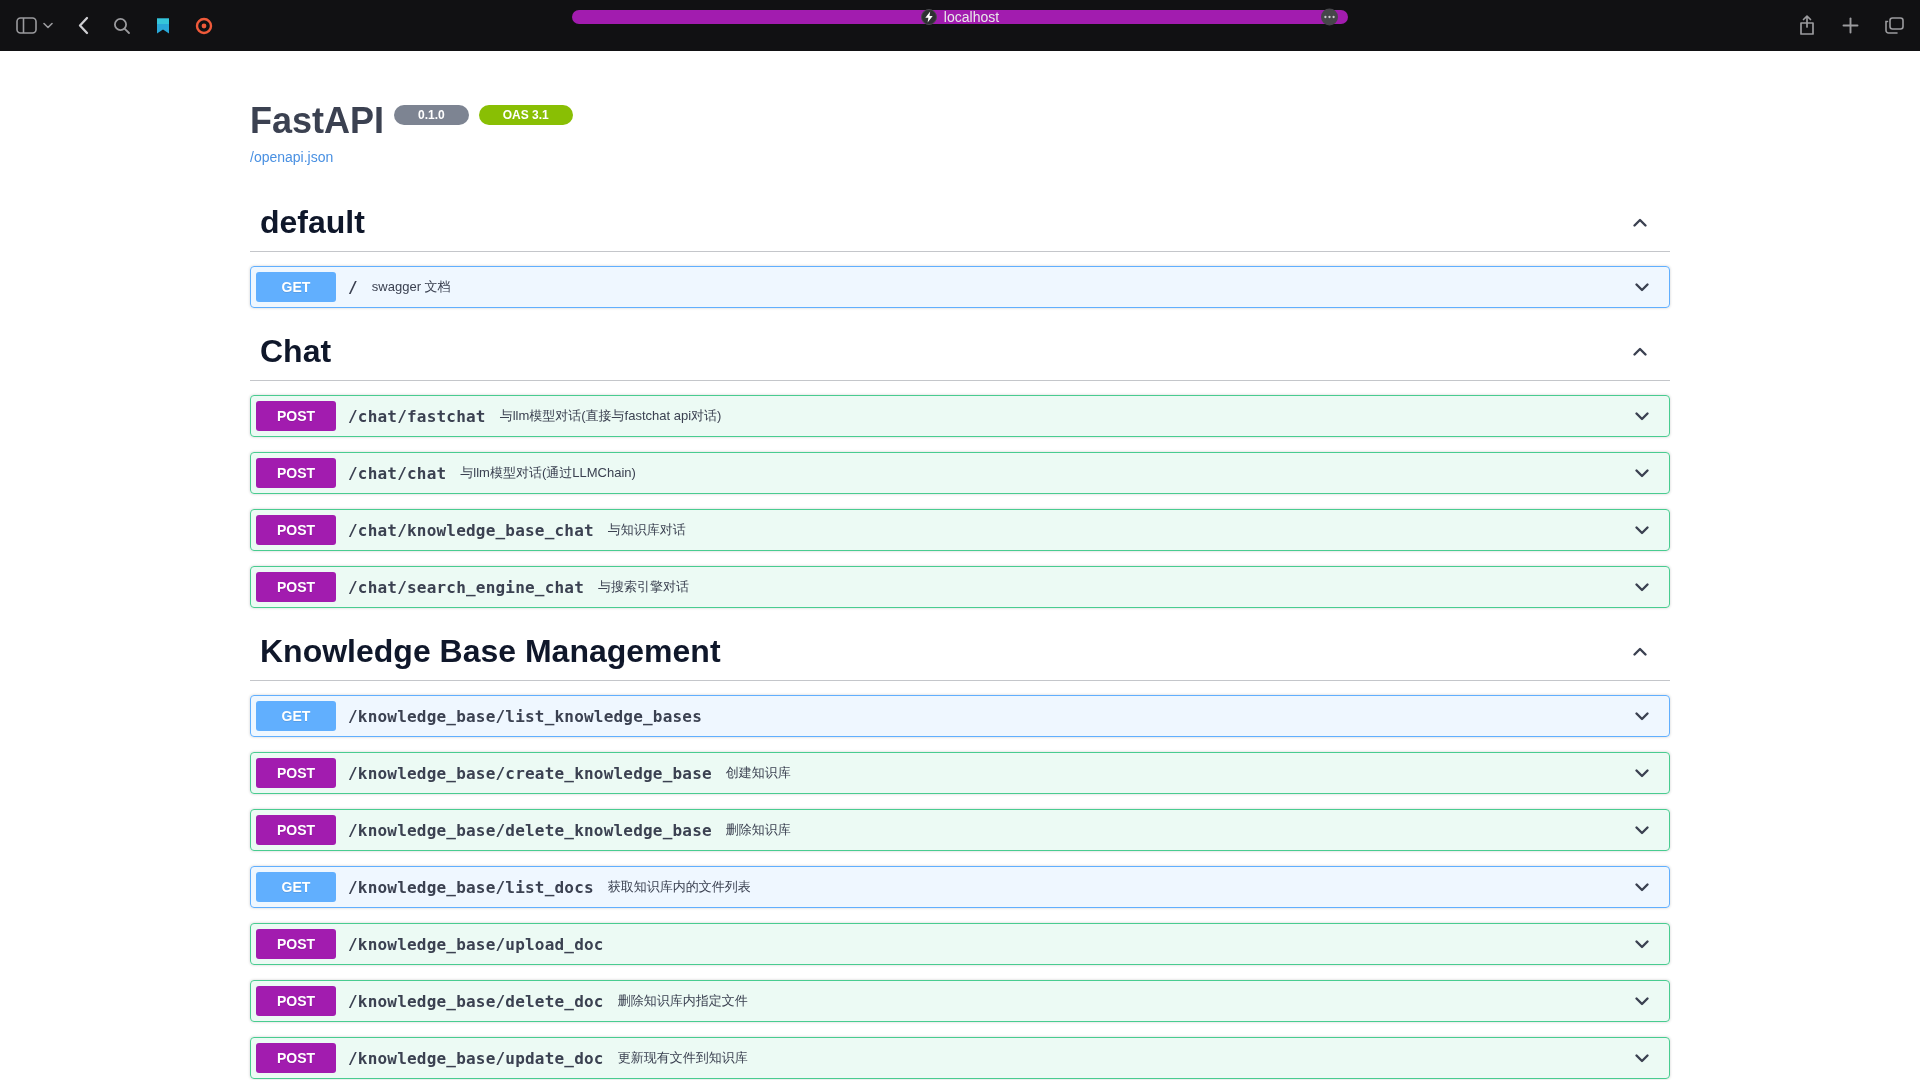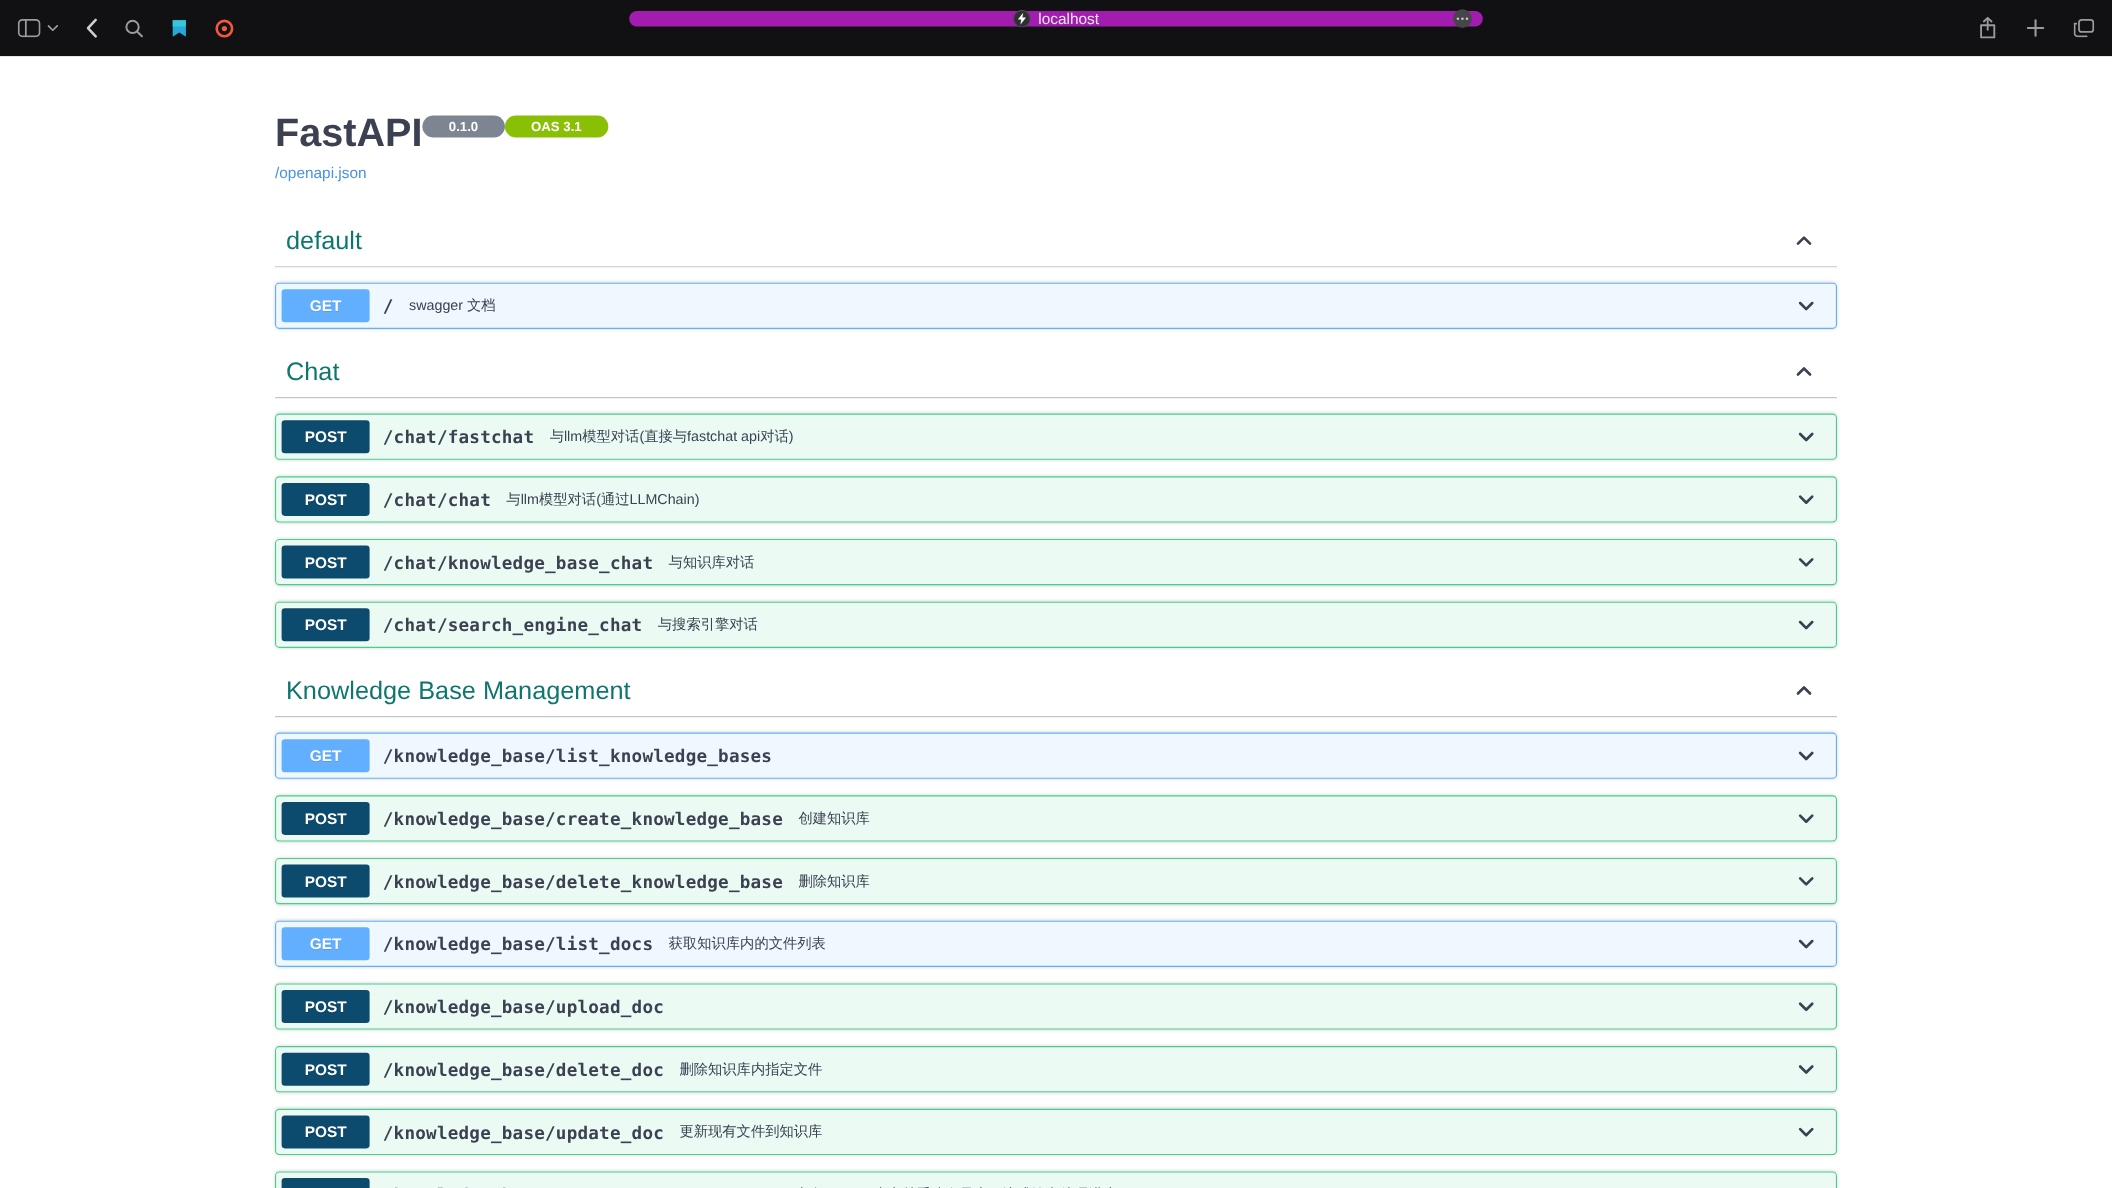--- a/index.html
+++ b/index.html
@@ -35,21 +35,21 @@
   .url-text { color:#e9e9ea; font-size:14px; }
   .url-right { position:absolute; right:9px; top:50%; transform:translateY(-50%); display:flex; align-items:center; }
 
   
   .page { height:1029px; overflow:hidden; background:#fff; }
   .swagger-wrap { max-width:1460px; margin:0 auto; padding:0 20px; color:#3b4151; }
 
   .info { padding-top:52px; }
   .api-title {
     margin:0; font-size:36px; font-weight:700; color:#3b4151;
-    display:flex; align-items:flex-start; line-height:1;
+    display:flex; align-items:flex-start; gap:10px; line-height:1;
   }
   .badge {
     font-size:12px; font-weight:700; color:#fff; line-height:1;
     padding:4px 24px; border-radius:10px; position:relative; top:2px;
     white-space:nowrap;
   }
   .badge.version { background:#7d8492; }
   .badge.oas { background:#89bf04; border-radius:12px; }
   .spec-link {
     display:inline-block; margin-top:10px;
@@ -57,40 +57,40 @@
   }
 
   .sections { margin-top:28px; }
   .section { margin-top:10px; }
   .section-header {
     display:flex; align-items:center; justify-content:space-between;
     margin:0; padding:10px 20px 10px 10px;
     border-bottom:1px solid rgba(59,65,81,.3);
     cursor:pointer;
   }
-  .section-title { font-size:23px; font-weight:400; color:#0f766e; }
+  .section-title { font-size:32px; font-weight:700; color:#0f172a; }
   .ops { padding-top:14px; }
 
   .opblock {
     display:flex; align-items:center;
     border:1px solid; border-radius:4px;
     margin:0 0 15px; padding:5px;
     box-shadow:0 0 3px rgba(0,0,0,.19);
     cursor:pointer;
   }
   .opblock-get  { background:rgba(97,175,254,.1);  border-color:#61affe; }
   .opblock-post { background:rgba(73,204,144,.1); border-color:#49cc90; }
   .method {
     min-width:80px; text-align:center;
     font-size:14px; font-weight:700; color:#fff;
     padding:7px 0; border-radius:3px;
     text-shadow:0 1px 0 rgba(0,0,0,.1);
   }
   .method-get  { background:#61affe; }
-  .method-post { background:#0c4a6e;text-align:center; }
+  .method-post { background:#a21caf;text-align:center; }
   .path {
     font-family:"DejaVu Sans Mono", monospace;
     font-size:16px; font-weight:700; color:#3b4151;
     padding:0 10px 0 12px; letter-spacing:.2px;
   }
   .desc { font-size:13px; color:#3b4151; flex:1; padding-left:4px; }
   .row-chevron { margin-left:auto; padding:0 12px 0 0; display:flex; align-items:center; }
 </style>
 </head>
 <body>

